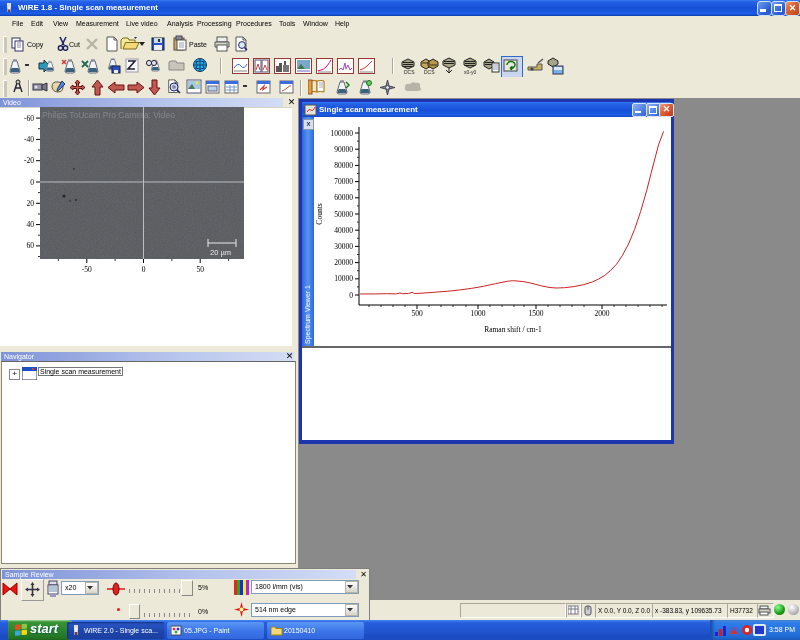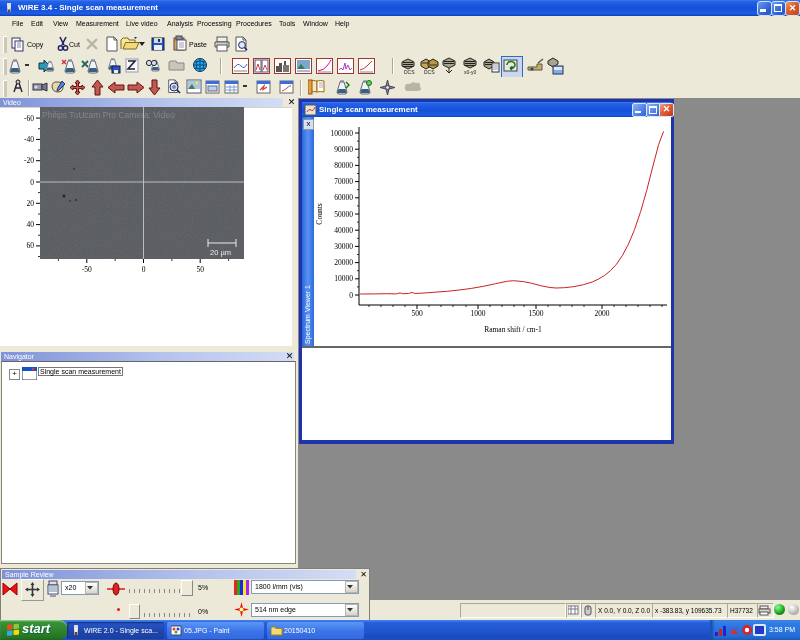--- a/index.html
+++ b/index.html
@@ -50,21 +50,21 @@
  background:linear-gradient(180deg,#5b97f5,#3a74e8 55%,#3568dd);
  font-size:7px;color:#fff;line-height:17px;white-space:nowrap;}
 </style></head>
 <body>
 <div class="abs" id="titlebar">
  <svg class="abs" style="left:3px;top:2px" width="12" height="12" viewBox="0 0 12 12">
       <rect x="4" y="1" width="4" height="3" fill="#ddd"></rect>
       <path d="M4 4 L8 4 L7.4 10 L4.6 10 Z" fill="#e8e8e8"></path>
       <path d="M4.8 7.5 L7.2 7.5 L7 10 L5 10 Z" fill="#7a3b2e"></path>
     </svg>
- <span class="abs ttxt">WiRE 3.4  - Single scan measurement</span>
+ <span class="abs ttxt">WiRE 1.8  - Single scan measurement</span>
  <div class="abs" style="left:757px;top:1px;width:13px;height:13px;border-radius:3px;background:linear-gradient(135deg,#6d9cf0,#2a5ed0 70%);border:1px solid #cfe0fa;">
       <span style="position:absolute;left:2px;top:7px;width:6px;height:3px;background:#fff"></span>
     </div>
  <div class="abs" style="left:771px;top:1px;width:13px;height:13px;border-radius:3px;background:linear-gradient(135deg,#6d9cf0,#2a5ed0 70%);border:1px solid #cfe0fa;">
       <span style="position:absolute;left:2px;top:2px;width:6px;height:5px;border:1px solid #fff;border-top-width:2px"></span>
     </div>
  <div class="abs" style="left:785px;top:1px;width:13px;height:13px;border-radius:3px;background:linear-gradient(135deg,#f0a060,#dd6330 40%,#c44012);border:1px solid #cfe0fa;color:#fff;font-size:9px;font-weight:bold;text-align:center;line-height:12px;">✕</div>
 </div>
 <div class="abs" id="menubar">
  <span class="mi" style="left:12px">File</span>
@@ -683,21 +683,21 @@
       </svg>
    <div style="position:absolute;left:250px;top:34px;width:106px;height:12px;background:#fff;border:1px solid #7f9db9;font-size:7px;line-height:12px;">
     <span style="margin-left:3px;">514 nm edge</span>
     <div style="position:absolute;right:0px;top:0px;width:11px;height:10px;background:linear-gradient(#fefefe,#d8d4cc);border:1px solid #b8b4a8;"><svg width="7" height="4" style="margin:3px 1px">
             <path d="M0 0 L6 0 L3 3.5 Z" fill="#333"></path>
           </svg></div>
    </div>
   </div>
 </div>
 <div class="abs" id="taskbar">
- <div style="position:absolute;left:0;top:0;width:68px;height:20px;border-radius:0 9px 9px 0;background:linear-gradient(180deg,#6cb34e 0%,#389238 12%,#2c832c 55%,#237323 90%,#1c631c 100%);box-shadow:inset 0 1px 1px #8c8;">
+ <div style="position:absolute;left:8px;top:0;width:68px;height:20px;border-radius:0 9px 9px 0;background:linear-gradient(180deg,#6cb34e 0%,#389238 12%,#2c832c 55%,#237323 90%,#1c631c 100%);box-shadow:inset 0 1px 1px #8c8;">
   <svg style="position:absolute;left:6px;top:3px" width="14" height="14" viewBox="0 0 14 14">
         <g transform="skewY(-6)">
           <rect x="1" y="2" width="5.5" height="5" rx="1" fill="#e84e1c"></rect>
           <rect x="7.5" y="2" width="5.5" height="5" rx="1" fill="#8cc63f"></rect>
           <rect x="1" y="8" width="5.5" height="5" rx="1" fill="#36a9e1"></rect>
           <rect x="7.5" y="8" width="5.5" height="5" rx="1" fill="#ffd500"></rect>
         </g>
       </svg>
   <span style="position:absolute;left:22px;top:1px;font-size:13px;font-weight:bold;font-style:italic;color:#fff;text-shadow:1px 1px 1px #164;">start</span>
  </div>

